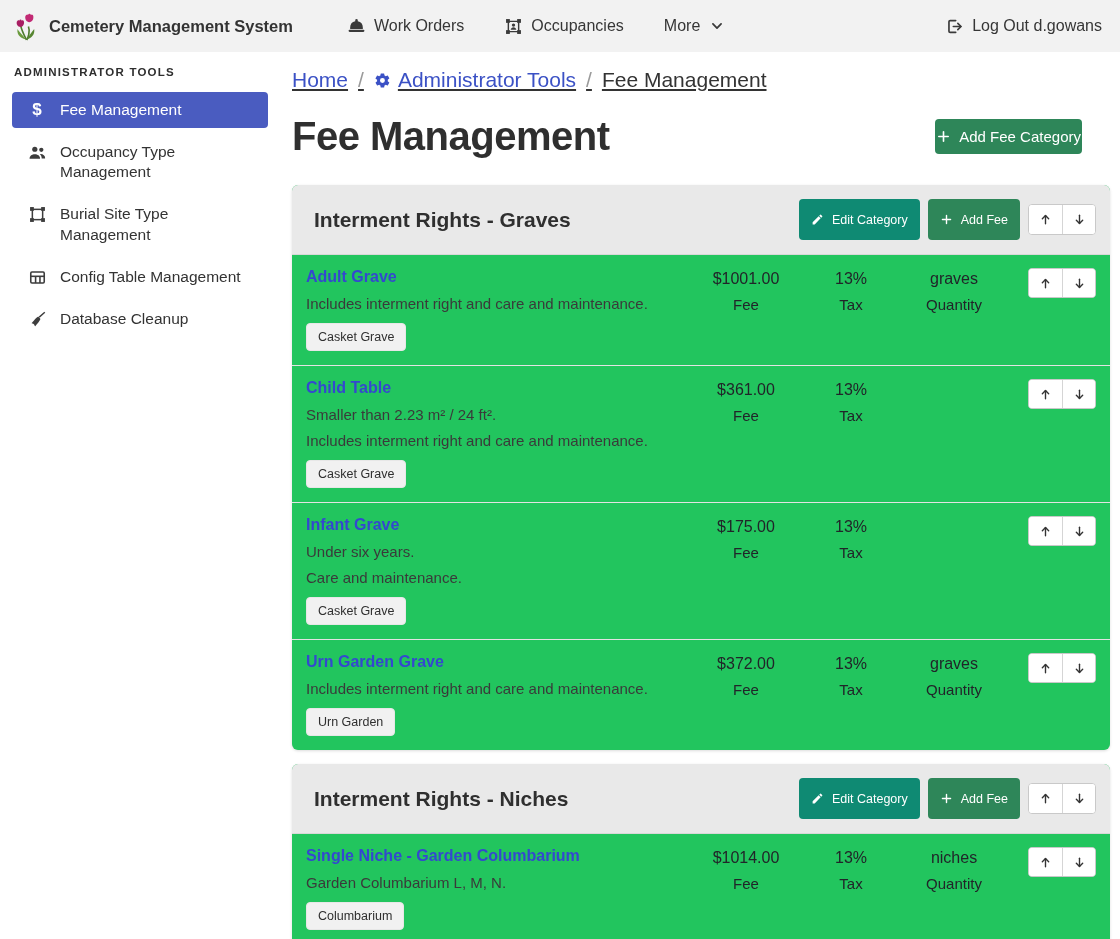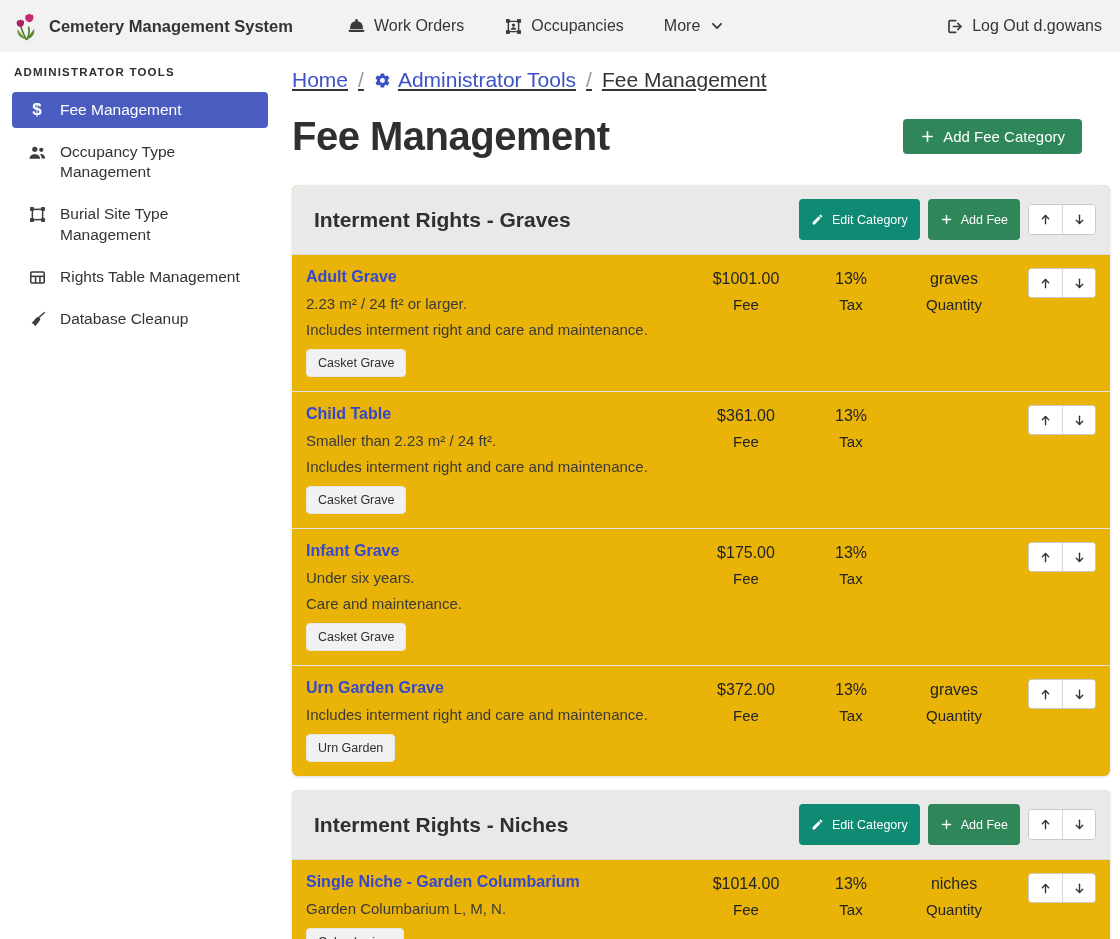--- a/index.html
+++ b/index.html
@@ -45,26 +45,26 @@
   .breadcrumb a{ color:var(--link); text-decoration:none; display:flex; align-items:center; gap:7px; cursor:pointer; }
   .breadcrumb .sep{ color:#9a9a9a; }
   .breadcrumb .crumb-current{ color:#333; }
   .breadcrumb svg{ width:17px; height:17px; color:var(--link); }
 
   .page-head{ display:flex; align-items:center; justify-content:space-between; margin:22px 0 26px 0; }
   .page-title{ font-size:40px; font-weight:600; color:#2f2f2f; letter-spacing:-0.5px; }
   .btn{ display:inline-flex; align-items:center; gap:8px; border:none; border-radius:4px;
     color:#fff; cursor:pointer; font-family:inherit; }
   .btn svg{ flex:0 0 auto; }
-  .btn-add-category{ background:var(--green); font-size:15px; padding:9px 17px; margin-right:28px; }
+  .btn-add-category{ background:var(--green); font-size:15px; padding:9px 1px; margin-right:28px; }
   .btn-add-category svg{ width:15px; height:15px; }
 
   
   .card{ border-radius:6px; box-shadow:0 1px 3px rgba(0,0,0,.14); margin-bottom:14px;
-    background:#eab308; overflow:hidden; }
+    background:#22c55e; overflow:hidden; }
   .card-header{ background:var(--card-head); padding:14px 14px; display:flex;
     align-items:center; justify-content:space-between; border-bottom:1px solid #d8d8d8; }
   .card-title{ font-size:21px; font-weight:600; color:#2f2f2f; margin-left:8px; }
   .card-actions{ display:flex; align-items:center; gap:8px; }
   .btn-sm{ font-size:12.5px; padding:8px 12px; height:41px; }
   .btn-teal{ background:var(--teal); }
   .btn-green{ background:var(--green); }
   .btn-sm svg{ width:13px; height:13px; }
 
   .arrow-group{ display:inline-flex; border:1px solid #c9c9c9; border-radius:4px;
@@ -181,21 +181,21 @@
 
   <a class="side-item">
     <span class="side-icon">
             <svg viewBox="0 0 24 24" fill="none" stroke="currentColor" stroke-width="2">
               <rect x="3.5" y="5" width="17" height="14" rx="1.5"></rect>
               <line x1="3.5" y1="10.5" x2="20.5" y2="10.5"></line>
               <line x1="9.6" y1="10.5" x2="9.6" y2="19"></line>
               <line x1="15.1" y1="10.5" x2="15.1" y2="19"></line>
             </svg>
           </span>
-    <span class="side-label">Rights Table Management</span>
+    <span class="side-label">Config Table Management</span>
   </a>
 
   <a class="side-item">
     <span class="side-icon">
             <svg viewBox="0 0 24 24" fill="currentColor">
               <path d="M20.6 2.2l1.2 1.2-7 6.5-1.5-1.4 7.3-6.3z"></path>
               <path d="M12.7 8.4c1 .2 2.6 1.8 2.9 2.9.3 1-4.7 7.4-6.4 9.1-.5.5-1-1.9-1.8-2.5-.7-.6-3.2-.9-2.8-1.5 1.7-1.9 7.1-8.2 8.1-8z"></path>
             </svg>
           </span>
     <span class="side-label">Database Cleanup</span>
@@ -259,21 +259,20 @@
                     <path d="M4.1 8.9L8 12.8l3.9-3.9"></path>
                   </svg>
           </button>
         </span>
       </div>
     </div>
     <div class="card-body">
   <div class="fee-row">
     <div class="fee-main">
       <a class="fee-name">Adult Grave</a>
-      <div class="fee-desc d0">2.23 m² / 24 ft² or larger.</div>
       <div class="fee-desc d1">Includes interment right and care and maintenance.</div>
       <div><span class="badge">Casket Grave</span></div>
     </div>
     <div class="fee-col">
       <div class="val v-fee">$1001.00</div>
       <div class="lab l-fee">Fee</div>
     </div>
     <div class="fee-col">
       <div class="val v-tax">13%</div>
       <div class="lab l-tax">Tax</div>

